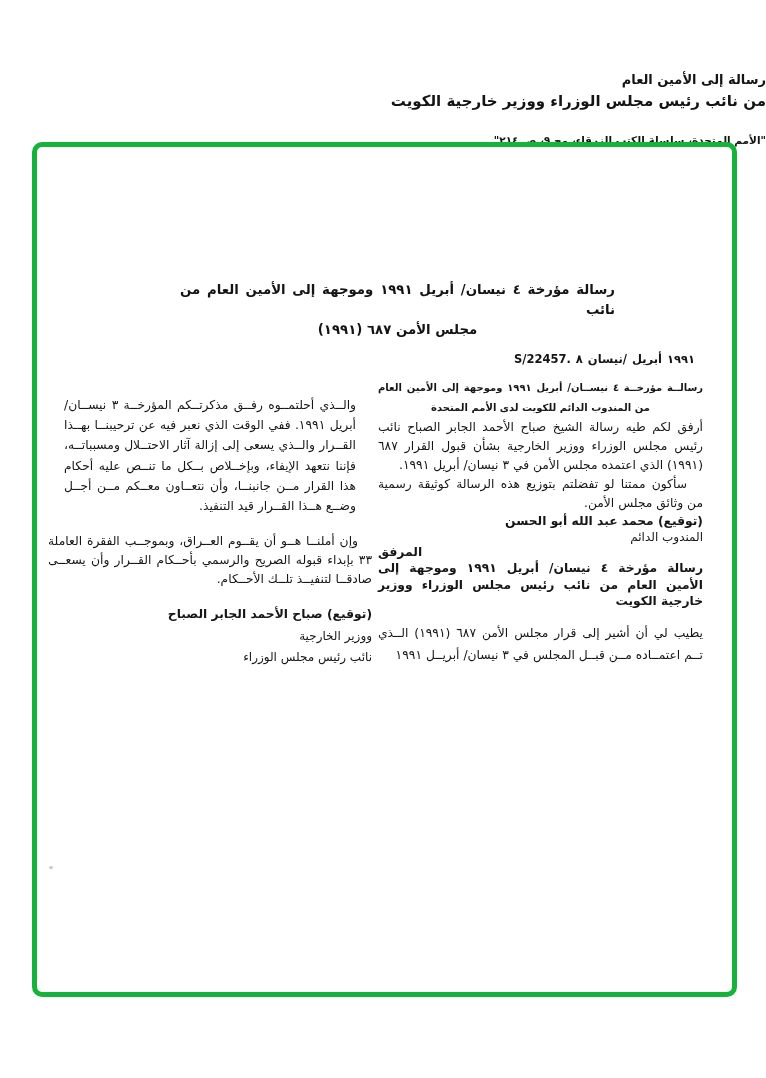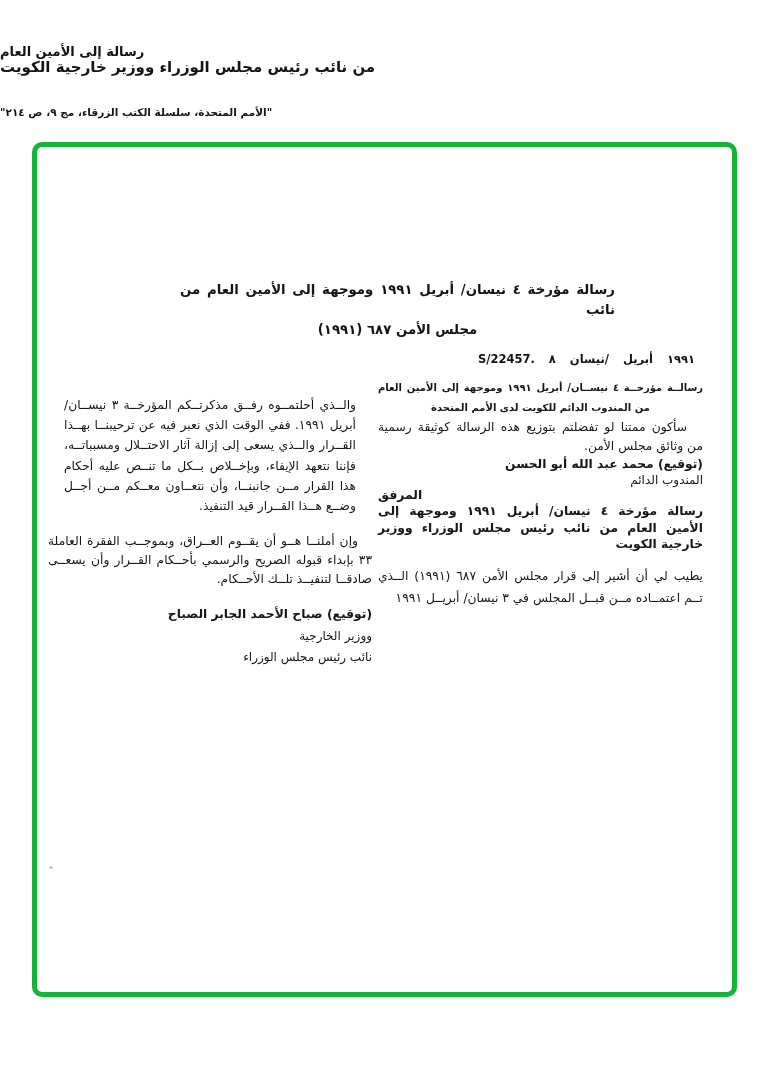--- a/index.html
+++ b/index.html
@@ -4,43 +4,43 @@
 <style>
   html,body{margin:0;padding:0;}
   body{
     width:766px;height:1078px;background:#ffffff;
     font-family:"DejaVu Sans",sans-serif;color:#111;
     overflow:hidden;
   }
   .page{position:relative;width:766px;height:1078px;background:#fff;}
 
   
-  .hdr{position:absolute;left:0;width:766px;text-align:left;direction:rtl;color:#141414;}
+  .hdr{position:absolute;left:0;width:766px;text-align:right;direction:rtl;color:#141414;margin-top:28px;}
   .hdr1{top:44px;font-size:13px;font-weight:bold;}
-  .hdr2{top:58px;font-size:15px;font-weight:bold;}
+  .hdr2{top:64px;font-size:15px;font-weight:bold;}
   .hdr3{top:106px;font-size:10.5px;font-weight:bold;}
 
   
   .green-box{
     position:absolute;left:32px;top:142px;width:695px;height:845px;
     border:5px solid #16b33a;border-radius:10px;background:#fff;
   }
 
   
   .doc-title{
     position:absolute;left:180px;top:280px;width:435px;
     direction:rtl;font-weight:bold;font-size:13.3px;line-height:20px;color:#141414;
   }
   .doc-title .tl{text-align:justify;text-align-last:justify;}
   .doc-title .tl-last{text-align:center;text-align-last:center;}
 
   
   .symline{
     position:absolute;left:455px;top:352px;width:240px;
-    display:flex;direction:ltr;justify-content:flex-end;gap:14px;
+    display:flex;direction:ltr;justify-content:flex-end;gap:5px;
     font-size:11.5px;font-weight:bold;color:#141414;align-items:baseline;
   }
   .symline span{unicode-bidi:isolate;white-space:nowrap;}
 
   
   .col{position:absolute;direction:rtl;color:#161616;}
   .col-right{left:378px;top:378px;width:325px;}
   .col-left{left:48px;top:379px;width:324px;}
 
   .para{font-size:12.3px;line-height:20px;text-align:justify;margin:0;}
@@ -83,20 +83,21 @@
   <div class="symline">
     <span>S/22457.</span>
     <span>٨</span>
     <span>نيسان/</span>
     <span>أبريل</span>
     <span>١٩٩١</span>
   </div>
 
   <div class="col col-right">
     <p class="rc-heading">رسالــة مؤرخــة ٤ نيســان/ أبريل ١٩٩١ وموجهة إلى الأمين العام من المندوب الدائم للكويت لدى الأمم المتحدة</p>
+    <p class="para rc-para1">أرفق لكم طيه رسالة الشيخ صباح الأحمد الجابر الصباح نائب رئيس مجلس الوزراء ووزير الخارجية بشأن قبول القرار ٦٨٧ (١٩٩١) الذي اعتمده مجلس الأمن في ٣ نيسان/ أبريل ١٩٩١.</p>
     <p class="para rc-para2">سأكون ممتنا لو تفضلتم بتوزيع هذه الرسالة كوثيقة رسمية من وثائق مجلس الأمن.</p>
     <div class="sig-line">(توقيع) محمد عبد الله أبو الحسن</div>
     <div class="sig-sub">المندوب الدائم</div>
     <div class="annex-label">المرفق</div>
     <p class="annex-heading">رسالة مؤرخة ٤ نيسان/ أبريل ١٩٩١ وموجهة إلى الأمين العام من نائب رئيس مجلس الوزراء ووزير خارجية الكويت</p>
     <p class="annex-para">يطيب لي أن أشير إلى قرار مجلس الأمن ٦٨٧ (١٩٩١) الــذي تــم اعتمــاده مــن قبــل المجلس في ٣ نيسان/ أبريــل ١٩٩١</p>
   </div>
 
   <div class="col col-left">
     <p class="para lc-para1">والــذي أحلتمــوه رفــق مذكرتــكم المؤرخــة ٣ نيســان/ أبريل ١٩٩١. ففي الوقت الذي نعبر فيه عن ترحيبنــا بهــذا القــرار والــذي يسعى إلى إزالة آثار الاحتــلال ومسبباتــه، فإننا نتعهد الإيفاء، وبإخــلاص بــكل ما تنــص عليه أحكام هذا القرار مــن جانبنــا، وأن نتعــاون معــكم مــن أجــل وضــع هــذا القــرار قيد التنفيذ.</p>

